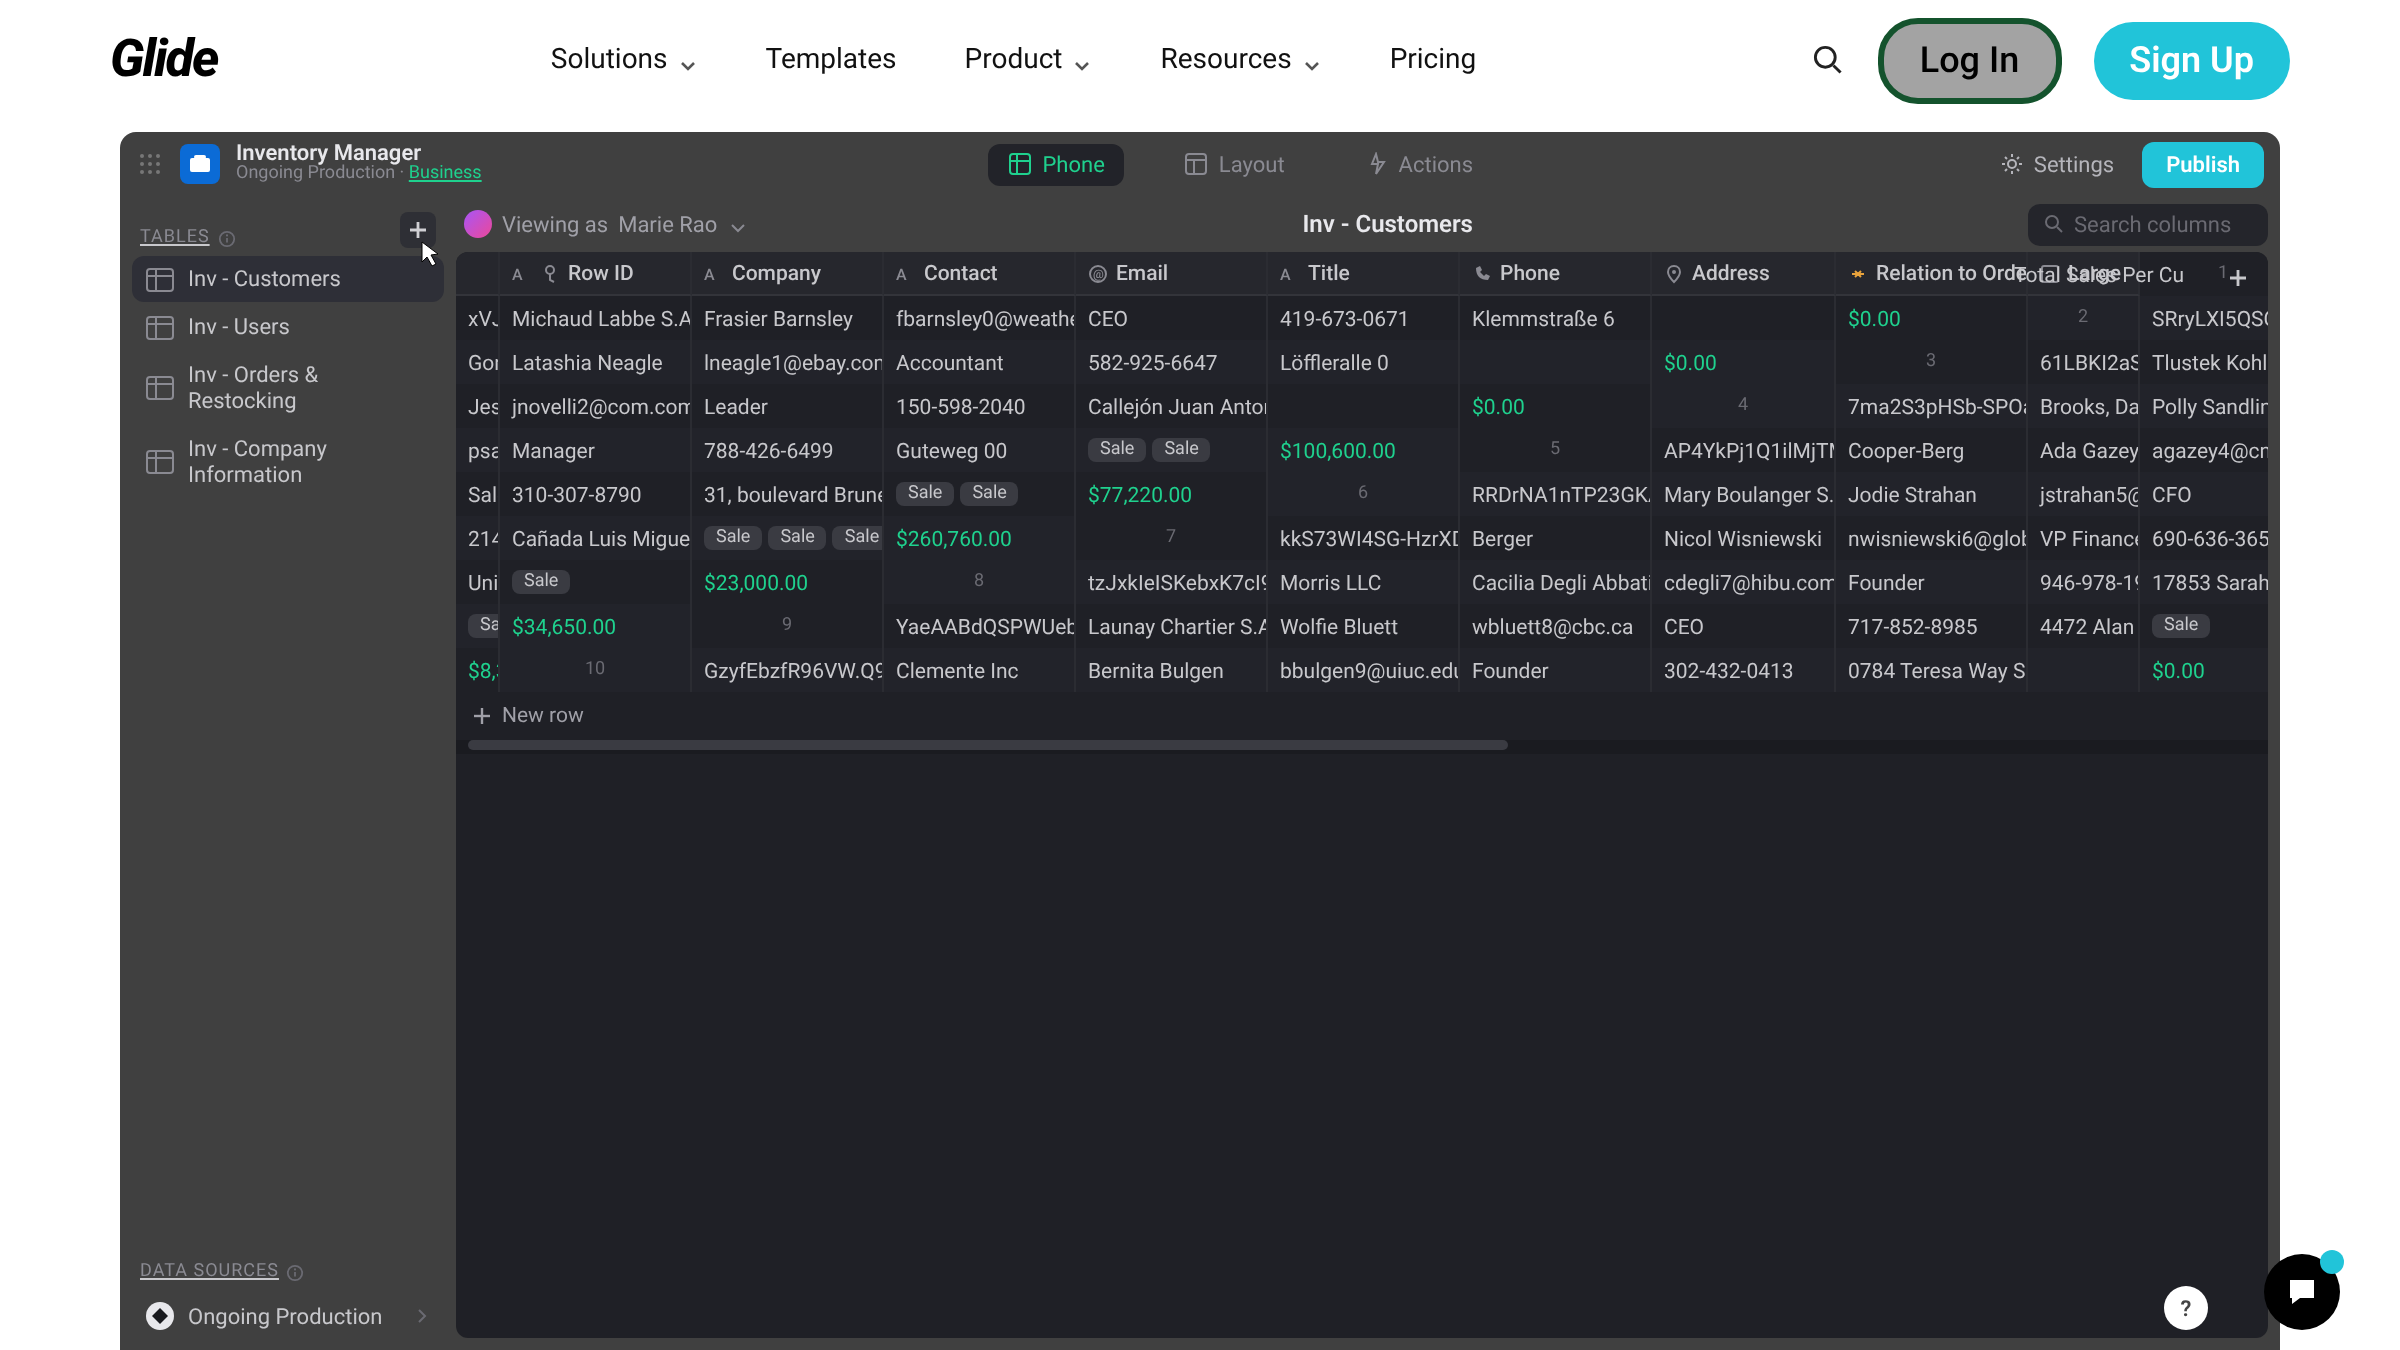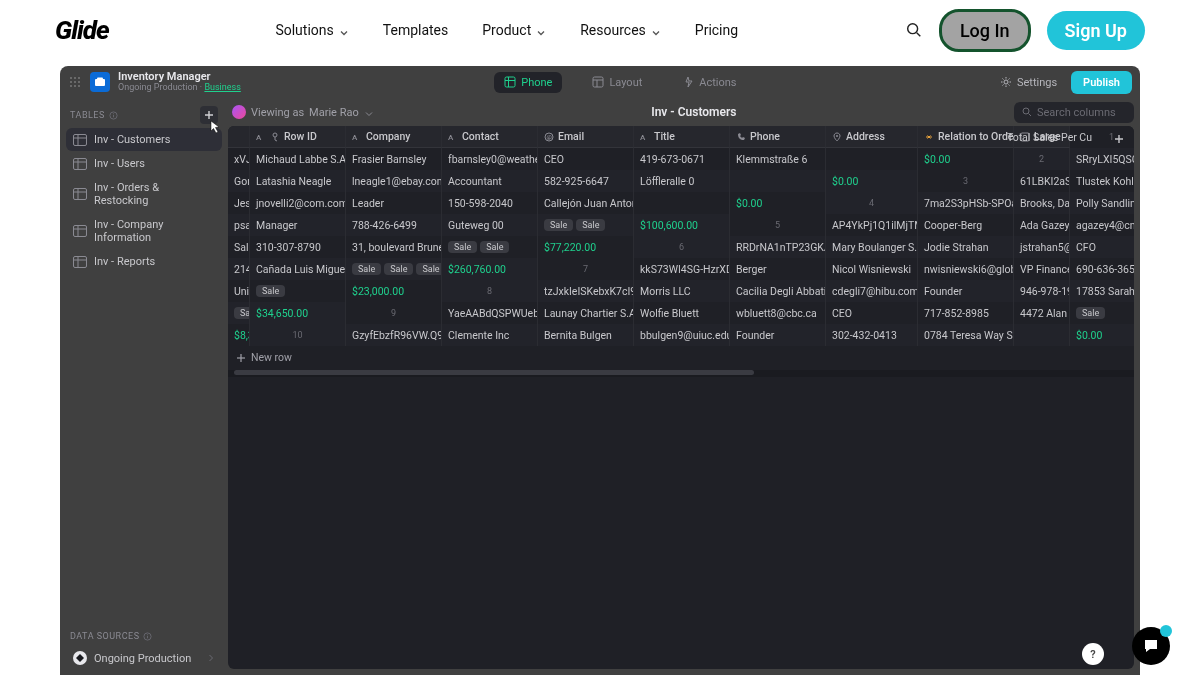--- a/index.html
+++ b/index.html
@@ -30,21 +30,21 @@
 .app-header-center { flex: 1; display: flex; justify-content: center; gap: 20px; }
 .mode-tab { display: flex; align-items: center; gap: 5px; color: #8a8a92; font-size: 11px; padding: 4px 10px; border-radius: 6px; cursor: pointer; }
 .mode-tab.active { color: #1fd18e; background: #222329; }
 .app-header-right { display: flex; align-items: center; gap: 14px; }
 .settings-link { color: #b5b5bb; display: flex; align-items: center; gap: 5px; }
 .publish-btn { background: #21c4d9; color: #fff; border: none; border-radius: 6px; padding: 5px 12px; font-weight: 600; font-size: 11px; cursor: pointer; }
 
 
 .main { display: flex; position: absolute; top: 32px; left: 0; right: 0; bottom: 0; }
 .sidebar { width: 168px; padding: 4px 6px; display: flex; flex-direction: column; }
-.sidebar-sec-hdr { display: flex; align-items: center; justify-content: space-between; padding: 4px 4px; }
+.sidebar-sec-hdr { display: flex; align-items: flex-end; justify-content: space-between; padding: 4px 4px; text-decoration: underline; }
 .sidebar-sec-title { font-size: 9px; letter-spacing: .5px; color: #8a8a92; display: flex; align-items: center; gap: 4px; }
 .add-table-btn { width: 18px; height: 18px; background: #2e2f35; border-radius: 4px; display: flex; align-items: center; justify-content: center; cursor: pointer; position: relative; }
 .add-table-btn svg.cursor { position: absolute; top: 14px; left: 10px; }
 .table-list { display: flex; flex-direction: column; gap: 1px; }
 .table-item { display: flex; align-items: center; gap: 7px; padding: 5px 7px; border-radius: 6px; cursor: pointer; color: #c8c8cc; }
 .table-item.active { background: #2e2f37; }
 .table-icon { width: 14px; height: 12px; flex-shrink: 0; }
 .sidebar-spacer { flex: 1; }
 .ds-item { display: flex; align-items: center; gap: 7px; padding: 6px 7px; cursor: pointer; }
 .ds-icon { width: 14px; height: 14px; background: #e8e8ec; border-radius: 50%; display: flex; align-items: center; justify-content: center; }
@@ -233,28 +233,20 @@
             <span>Inv - Orders &amp; Restocking</span>
           </div>
           <div class="table-item">
             <svg class="table-icon" viewBox="0 0 14 12">
               <rect x="0.5" y="0.5" width="13" height="11" rx="1.5" stroke="#8a8a92" fill="none"></rect>
               <line x1="0.5" y1="4" x2="13.5" y2="4" stroke="#8a8a92"></line>
               <line x1="5" y1="0.5" x2="5" y2="11.5" stroke="#8a8a92"></line>
             </svg>
             <span>Inv - Company Information</span>
           </div>
-          <div class="table-item">
-            <svg class="table-icon" viewBox="0 0 14 12">
-              <rect x="0.5" y="0.5" width="13" height="11" rx="1.5" stroke="#8a8a92" fill="none"></rect>
-              <line x1="0.5" y1="4" x2="13.5" y2="4" stroke="#8a8a92"></line>
-              <line x1="5" y1="0.5" x2="5" y2="11.5" stroke="#8a8a92"></line>
-            </svg>
-            <span>Inv - Reports</span>
-          </div>
         </div>
       <div class="sidebar-spacer"></div>
       <div class="sidebar-sec-hdr">
         <div class="sidebar-sec-title">
             <span>DATA SOURCES</span>
             <svg width="9" height="9" viewBox="0 0 10 10">
               <circle cx="5" cy="5" r="4" stroke="#6a6a72" fill="none"></circle>
               <line x1="5" y1="4.5" x2="5" y2="7" stroke="#6a6a72"></line>
               <circle cx="5" cy="3" r=".6" fill="#6a6a72"></circle>
             </svg>

